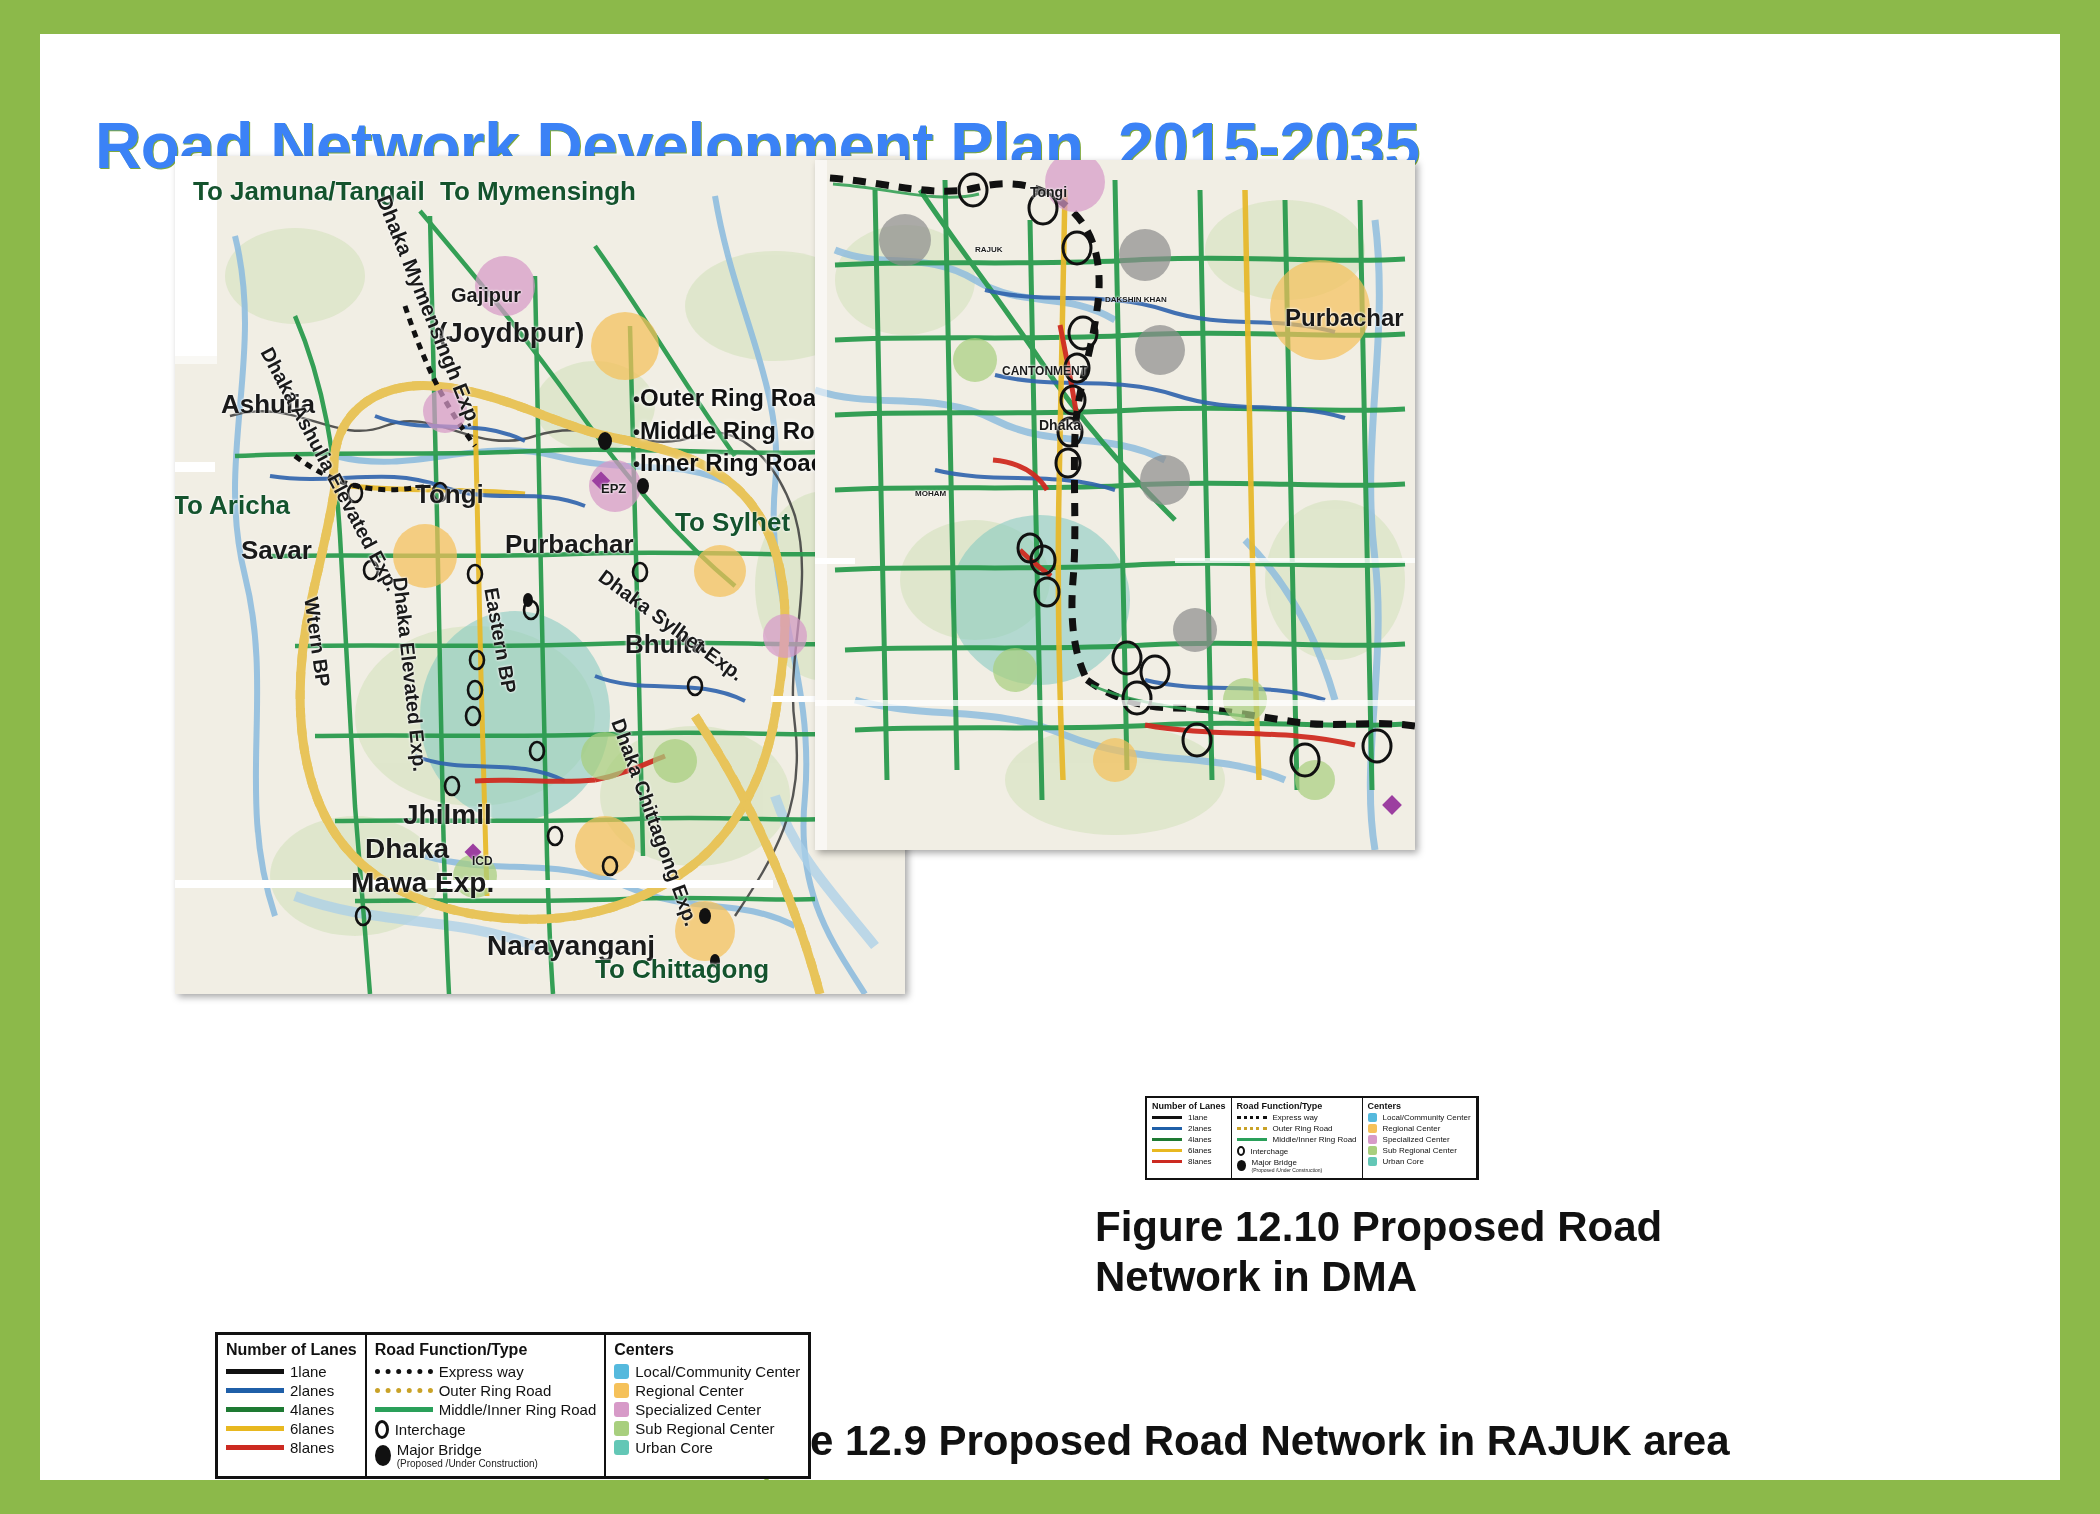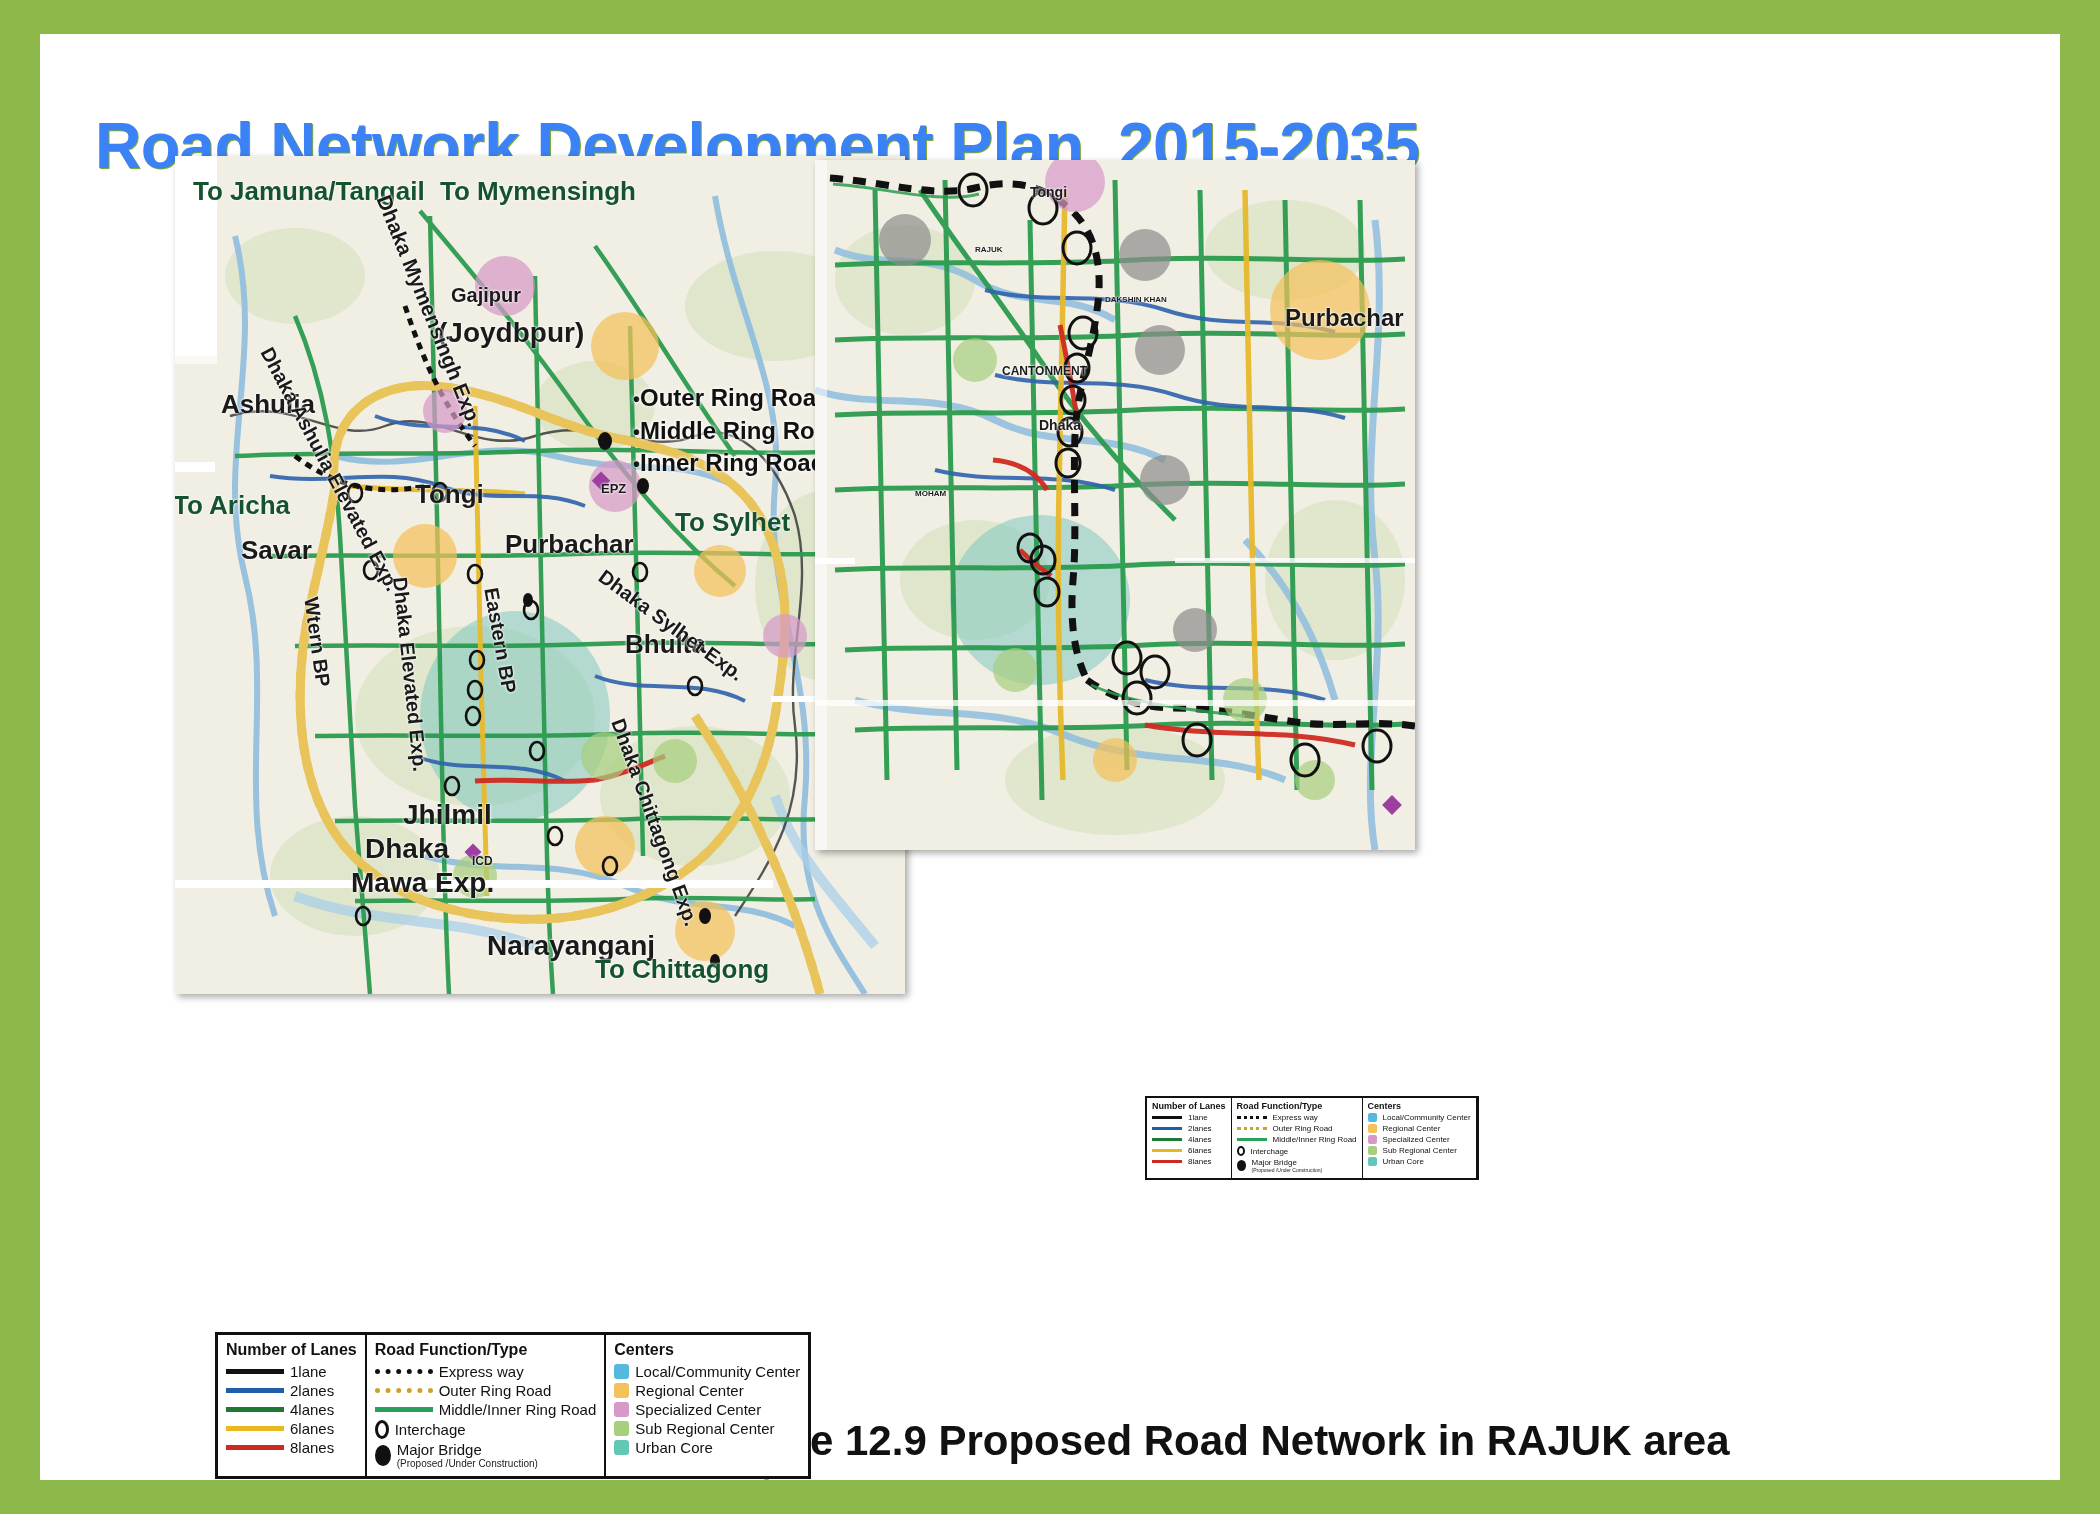--- a/index.html
+++ b/index.html
@@ -556,19 +556,21 @@
           <span class="swatch-box" style="background: rgb(168, 207, 126);"></span>
           <span class="lbl">Sub Regional Center</span>
         </div>
         <div class="lrow">
           <span class="swatch-box" style="background: rgb(99, 199, 182);"></span>
           <span class="lbl">Urban Core</span>
         </div>
       </div>
     </div>
 
+  <div class="caption" id="caption-1210">Figure 12.10 Proposed Road
+Network in DMA</div>
   <div class="caption" id="caption-129">Figure 12.9 Proposed Road Network in RAJUK area</div>
 
   <svg id="leader" viewBox="0 0 140 120">
     <line x1="2" y1="2" x2="120" y2="115" stroke="#8cb94a" stroke-width="3"></line>
   </svg>
 
 </div>
 
 </body></html>

